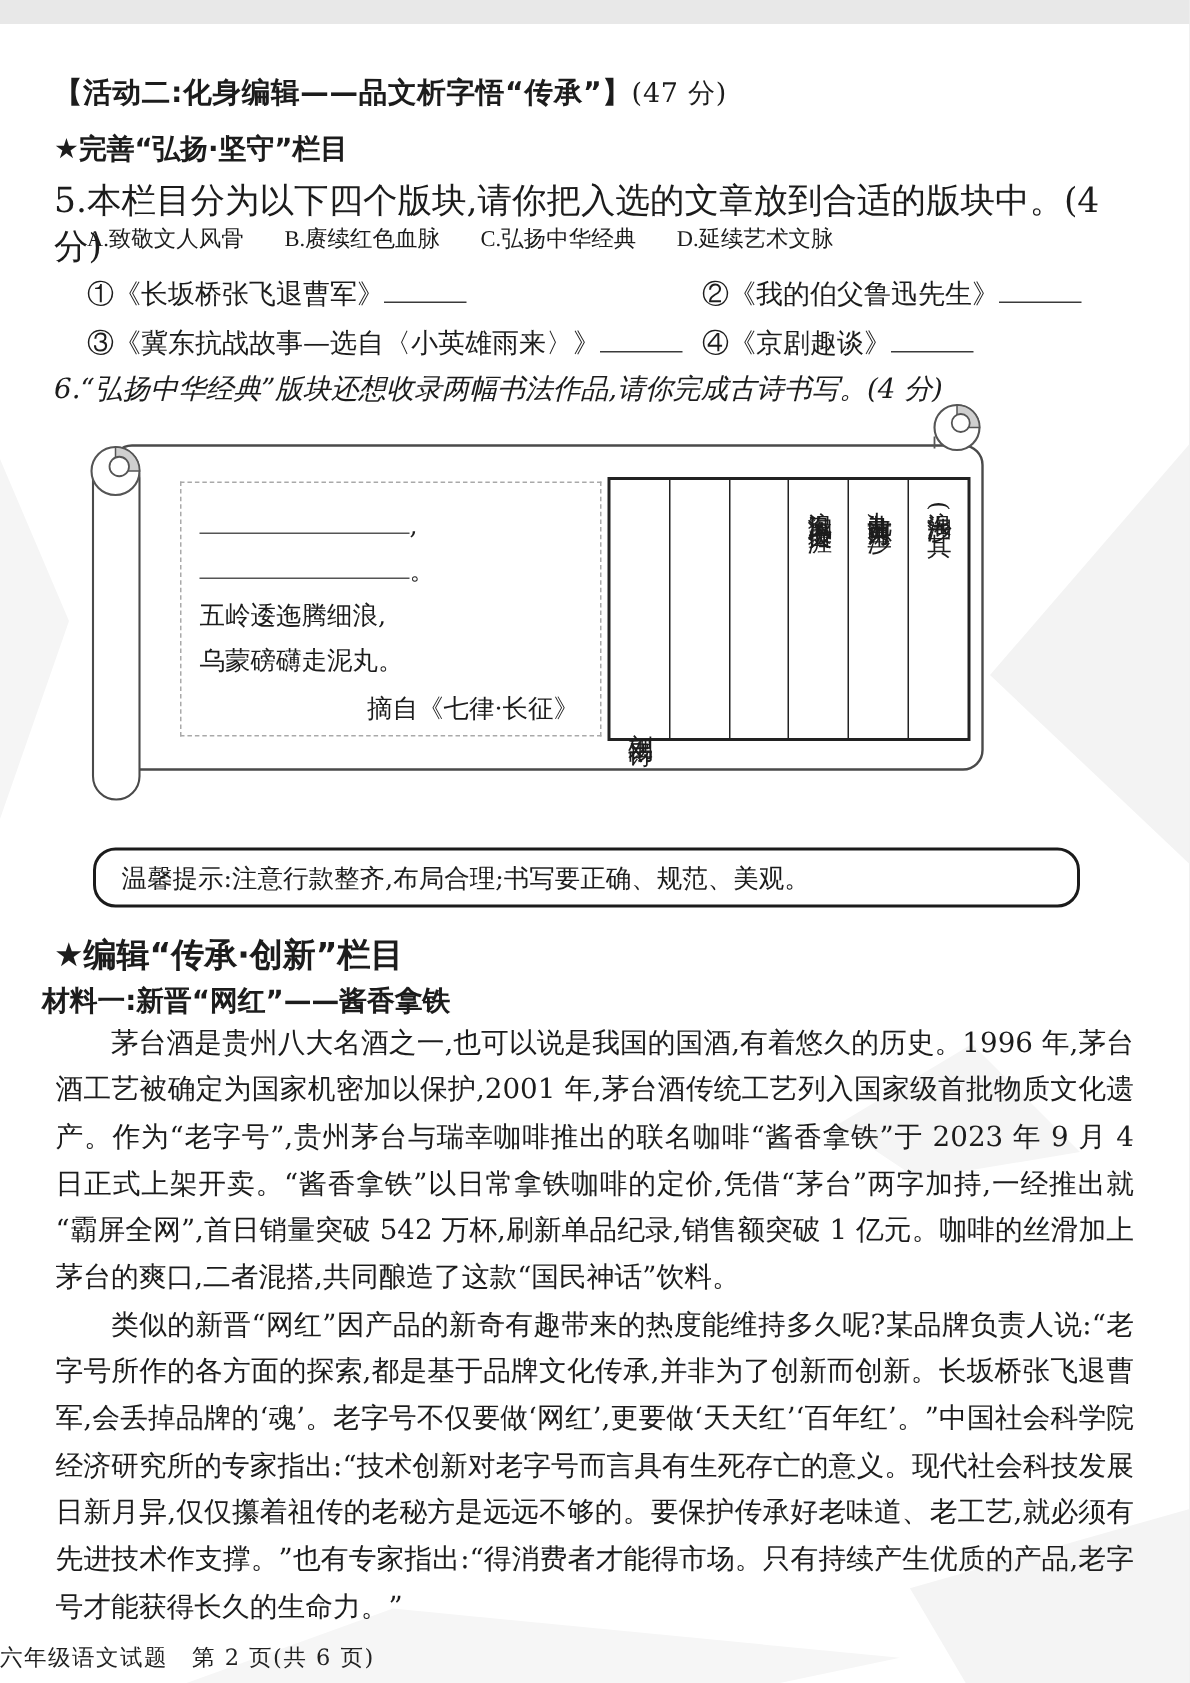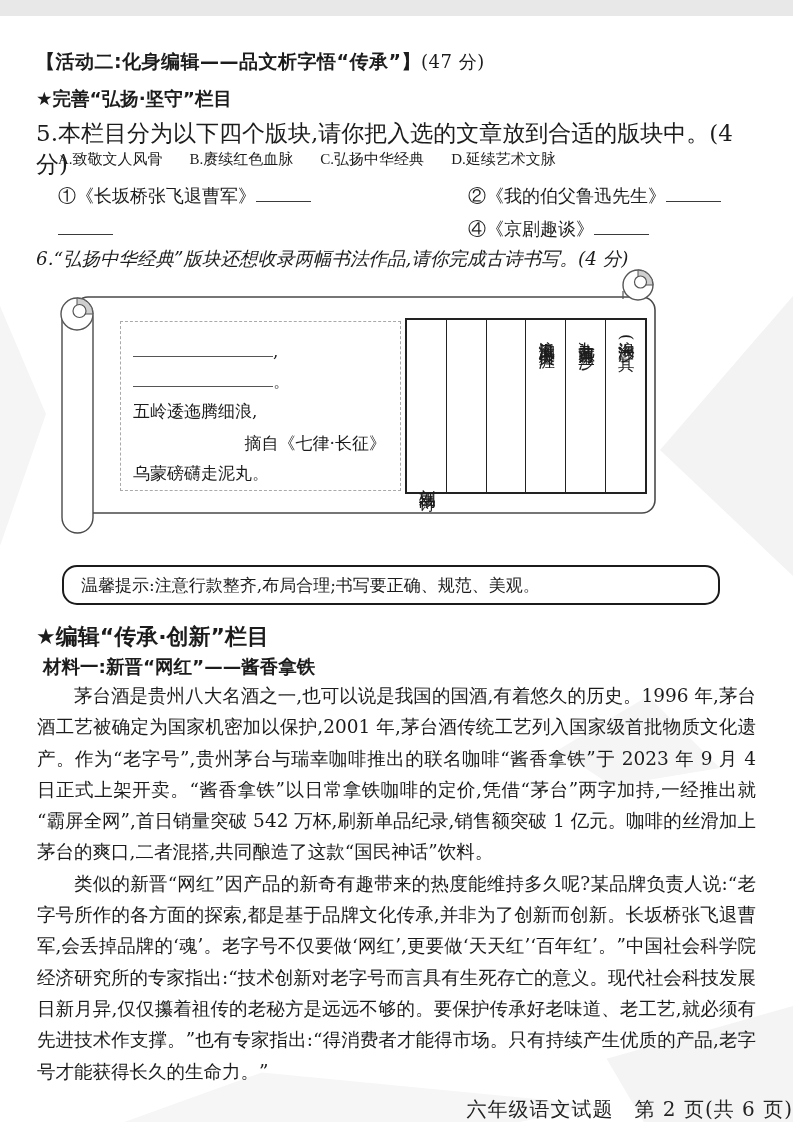--- a/index.html
+++ b/index.html
@@ -65,29 +65,29 @@
 
   .tip-box {
     left:62px; top:549px; width:658px; height:40px;
     border:2.2px solid #1b1b1b; border-radius:15px;
     display:flex; align-items:center; padding:0 17px; font-size:17px;
     background:#fff;
     text-align:right;
   }
 
   .sec2 { left:36px; top:606px; font-size:22px; }
-  .material-title { left:43px; top:638px; font-size:18.5px; }
+  .material-title { left:28px; top:638px; font-size:18.5px; }
 
   .article { left:37px; top:664px; width:719px; font-size:18.5px; }
   .article p {
     text-align:justify; text-indent:2em; line-height:31.3px;
     text-justify:inter-ideograph;
   }
 
-  .footer { left:0; top:1080px; width:793px; text-align:right; font-size:20px; letter-spacing:1px; color:#222; }
+  .footer { left:0; top:1080px; width:793px; text-align:left; font-size:15px; letter-spacing:1px; color:#222; }
 </style>
 </head>
 <body>
 
 <div class="page">
 
   <div class="bg-shape bg1"></div>
   <div class="bg-shape bg2"></div>
   <div class="bg-shape bg3"></div>
   <div class="bg-shape bg4"></div>
@@ -106,21 +106,21 @@
     <span>B.赓续红色血脉</span>
     <span>C.弘扬中华经典</span>
     <span>D.延续艺术文脉</span>
   </div>
 
   <div class="abs item-row row1">
     <span class="item-left"><span>①《长坂桥张飞退曹军》</span><span class="uline u55"></span></span>
     <span class="item-right"><span>②《我的伯父鲁迅先生》</span><span class="uline u55"></span></span>
   </div>
   <div class="abs item-row row2">
-    <span class="item-left"><span class="uline u55"></span></span>
+    <span class="item-left"><span>③《冀东抗战故事—选自〈小英雄雨来〉》</span><span class="uline u55"></span></span>
     <span class="item-right"><span>④《京剧趣谈》</span><span class="uline u55"></span></span>
   </div>
 
   <div class="abs q6">6.“弘扬中华经典”版块还想收录两幅书法作品,请你完成古诗书写。(4 分)</div>
 
   <div class="abs scroll-wrap">
     <svg class="scroll-svg" width="645" height="290" viewBox="0 0 645 290">
 
       <rect x="30" y="28" width="580" height="216" rx="13" fill="#ffffff" stroke="#4a4a4a" stroke-width="1.6"></rect>
 
@@ -139,22 +139,22 @@
         <path d="M 593 1 A 15 15 0 0 1 608 16 L 593 16 Z" fill="#cfcfcf" stroke="#555" stroke-width="1"></path>
         <circle cx="595.5" cy="13" r="6" fill="#ffffff" stroke="#555" stroke-width="1.2"></circle>
         <line x1="578" y1="22" x2="578" y2="30" stroke="#555" stroke-width="1.2"></line>
       </g>
     </svg>
 
     <div class="poem-box">
       <div class="poem-line"><span class="uline-long"></span><span>,</span></div>
       <div class="poem-line"><span class="uline-long"></span><span>。</span></div>
       <div class="poem-line">五岭逶迤腾细浪,</div>
+      <div class="poem-line">乌蒙磅礴走泥丸。</div>
       <div class="poem-line poem-source">摘自《七律·长征》</div>
-      <div class="poem-line">乌蒙磅礴走泥丸。</div>
     </div>
 
     <div class="calli-table">
       <div class="vcell bottom">
           <span class="vtext">刘禹锡诗</span>
         </div>
       <div class="vcell">
           <span class="vtext"></span>
         </div>
       <div class="vcell">

